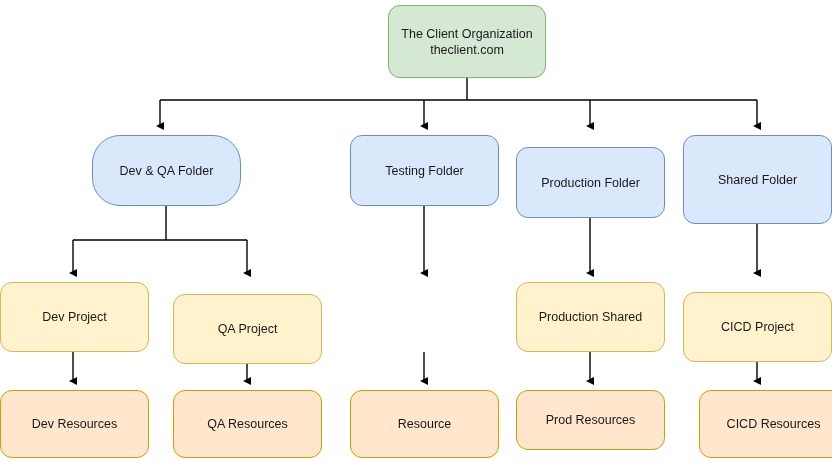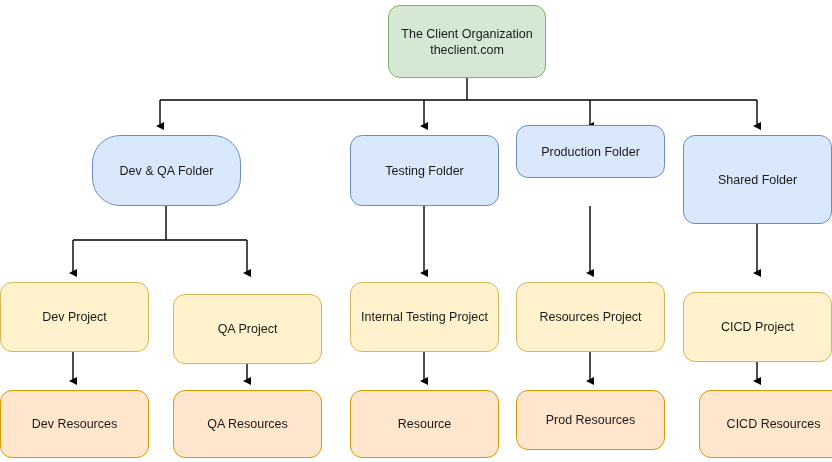--- a/index.html
+++ b/index.html
@@ -140,42 +140,39 @@
   </div>
 
   <div class="node n-blue" style="left:92px; top:135px; width:149px; height:71px;border-radius:28px;">
     <span class="node-label">Dev &amp; QA Folder</span>
   </div>
 
   <div class="node n-blue" style="left:350px; top:135px; width:149px; height:71px;">
     <span class="node-label">Testing Folder</span>
   </div>
 
-  <div class="node n-blue" style="left:516px; top:125px; width:149px; height:53px;">
+  <div class="node n-blue" style="left:516px; top:147px; width:149px; height:71px;">
     <span class="node-label">Production Folder</span>
   </div>
 
   <div class="node n-blue" style="left:683px; top:135px; width:149px; height:89px;">
     <span class="node-label">Shared Folder</span>
   </div>
 
   <div class="node n-yellow" style="left:0px; top:282px; width:149px; height:70px;">
     <span class="node-label">Dev Project</span>
   </div>
 
   <div class="node n-yellow" style="left:173px; top:294px; width:149px; height:70px;">
     <span class="node-label">QA Project</span>
   </div>
 
-  <div class="node n-yellow" style="left:350px; top:282px; width:149px; height:70px;">
-    <span class="node-label">Internal Testing Project</span>
-  </div>
 
   <div class="node n-yellow" style="left:516px; top:282px; width:149px; height:70px;">
-    <span class="node-label">Resources Project</span>
+    <span class="node-label">Production Shared</span>
   </div>
 
   <div class="node n-yellow" style="left:683px; top:282px; width:149px; height:70px;margin-top:10px;">
     <span class="node-label">CICD Project</span>
   </div>
 
   <div class="node n-orange" style="left:0px; top:390px; width:149px; height:68px;">
     <span class="node-label">Dev Resources</span>
   </div>
 

